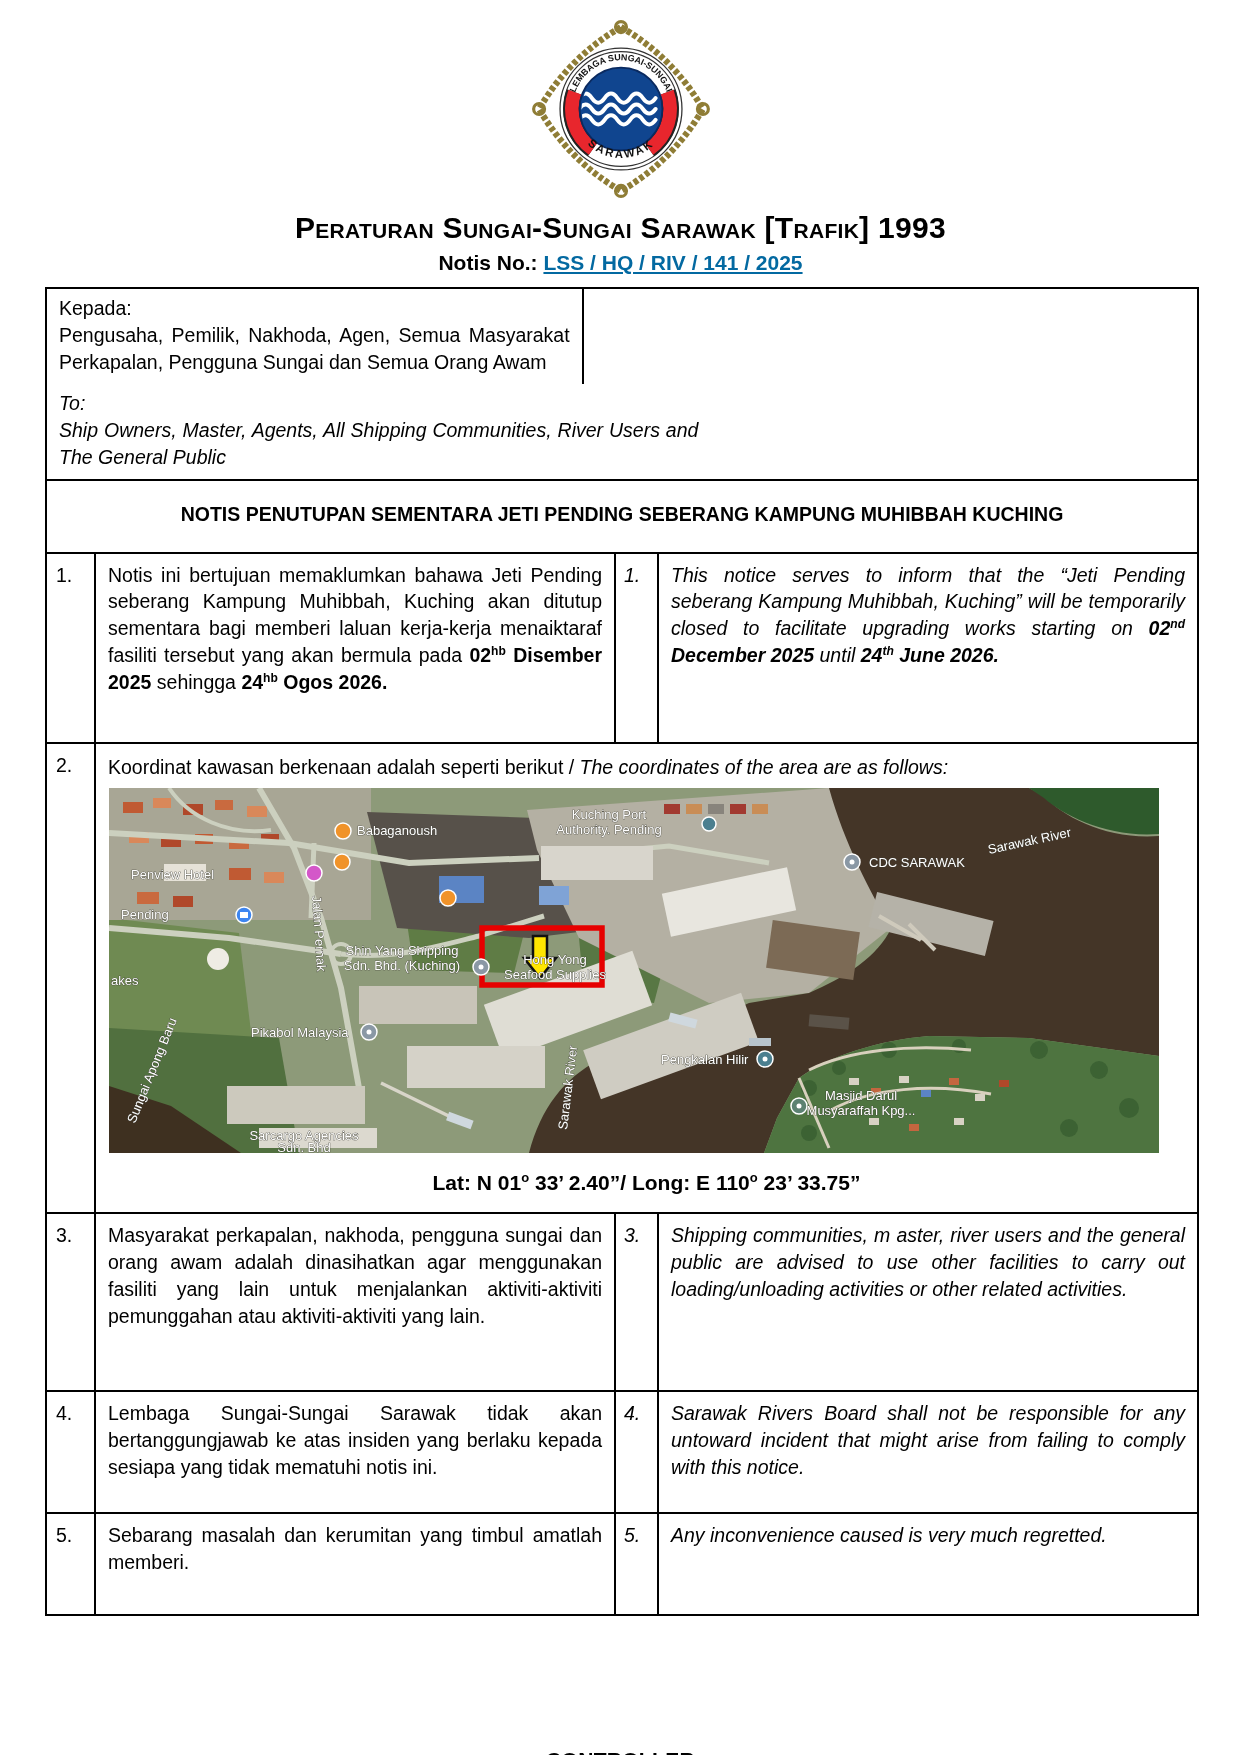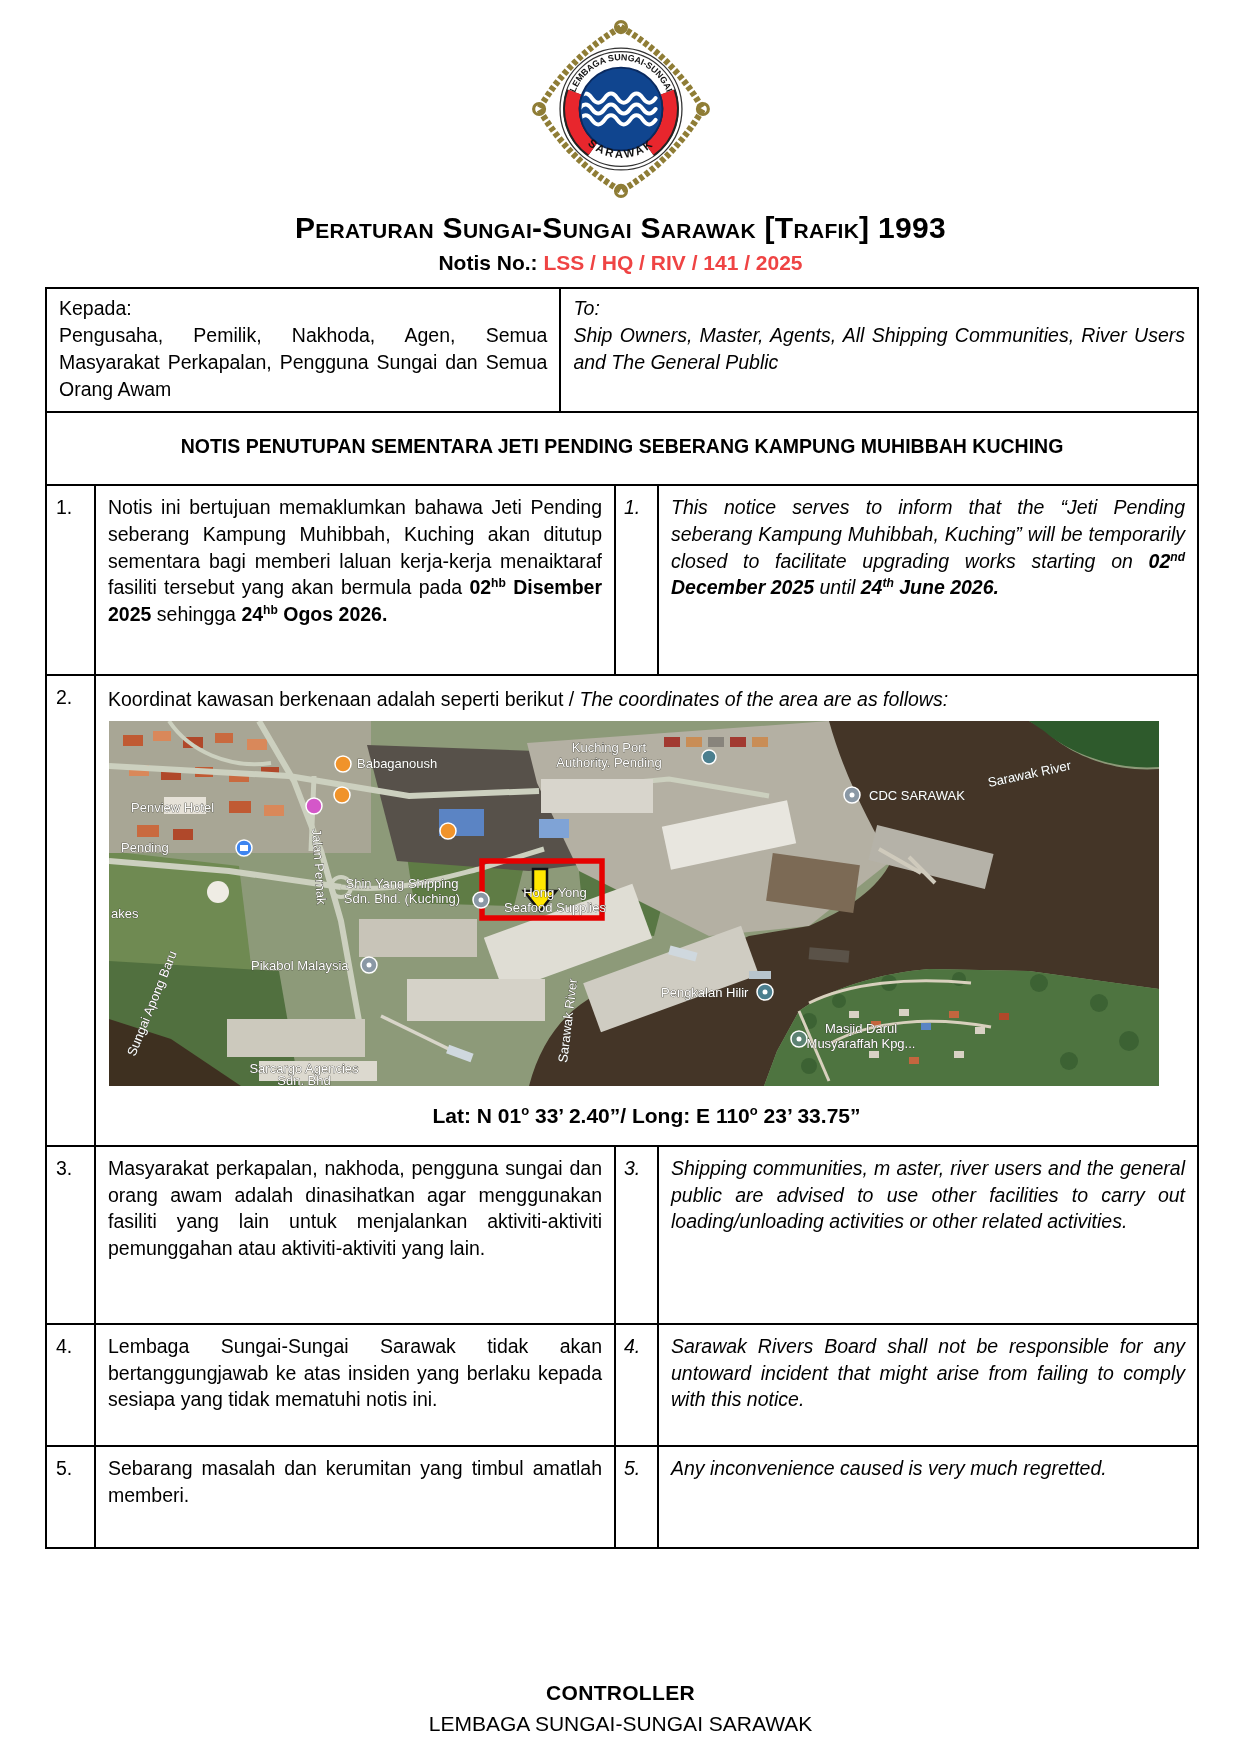--- a/index.html
+++ b/index.html
@@ -4,26 +4,26 @@
 <style>
   html,body{margin:0;padding:0;background:#fff;}
   .page{position:relative;width:1241px;height:1755px;background:#fff;
         font-family:"Liberation Sans",sans-serif;color:#000;overflow:hidden;}
   
   .logo-wrap{width:182px;margin:18px auto 6px;}
   .hdr{text-align:center;line-height:1.22;}
   .hdr-title{font-size:27px;font-weight:bold;letter-spacing:.5px;}
   .hdr-sub{font-size:30px;font-weight:bold;font-variant:small-caps;letter-spacing:.3px;margin-top:2px;}
   .hdr-notis{font-size:21px;font-weight:bold;margin-top:3px;}
-  .notis-num{color:#ef4444;}
+  .notis-num{color:#0369a1;text-decoration:underline;}
   
   table.notice{border-collapse:collapse;width:1152px;margin:12px auto 0 45px;table-layout:fixed;}
   table.notice td{border:2px solid #000;vertical-align:top;font-size:19.5px;line-height:1.38;}
   td.p0{padding:0;}
-  .addr{display:flex;min-height:118px;}
+  .addr{display:flex;min-height:118px;flex-direction:column;}
   .addr-l{width:44.4%;border-right:2px solid #000;padding:6px 12px 8px;}
   .addr-r{width:55.6%;padding:6px 12px 8px;font-style:italic;}
   .addr p{margin:0;text-align:justify;}
   td.subject-cell{text-align:center;font-weight:bold;font-size:20px;padding:20px 14px 24px;}
   td.numcell{padding:8px 4px 8px 9px;}
   td.numcell-e{padding:8px 2px 8px 8px;font-style:italic;}
   td.body-m{padding:8px 12px;text-align:justify;}
   td.body-e{padding:8px 12px;text-align:justify;font-style:italic;}
   .b{font-weight:bold;}
   .sup{vertical-align:super;font-size:.62em;font-weight:bold;line-height:0;}

